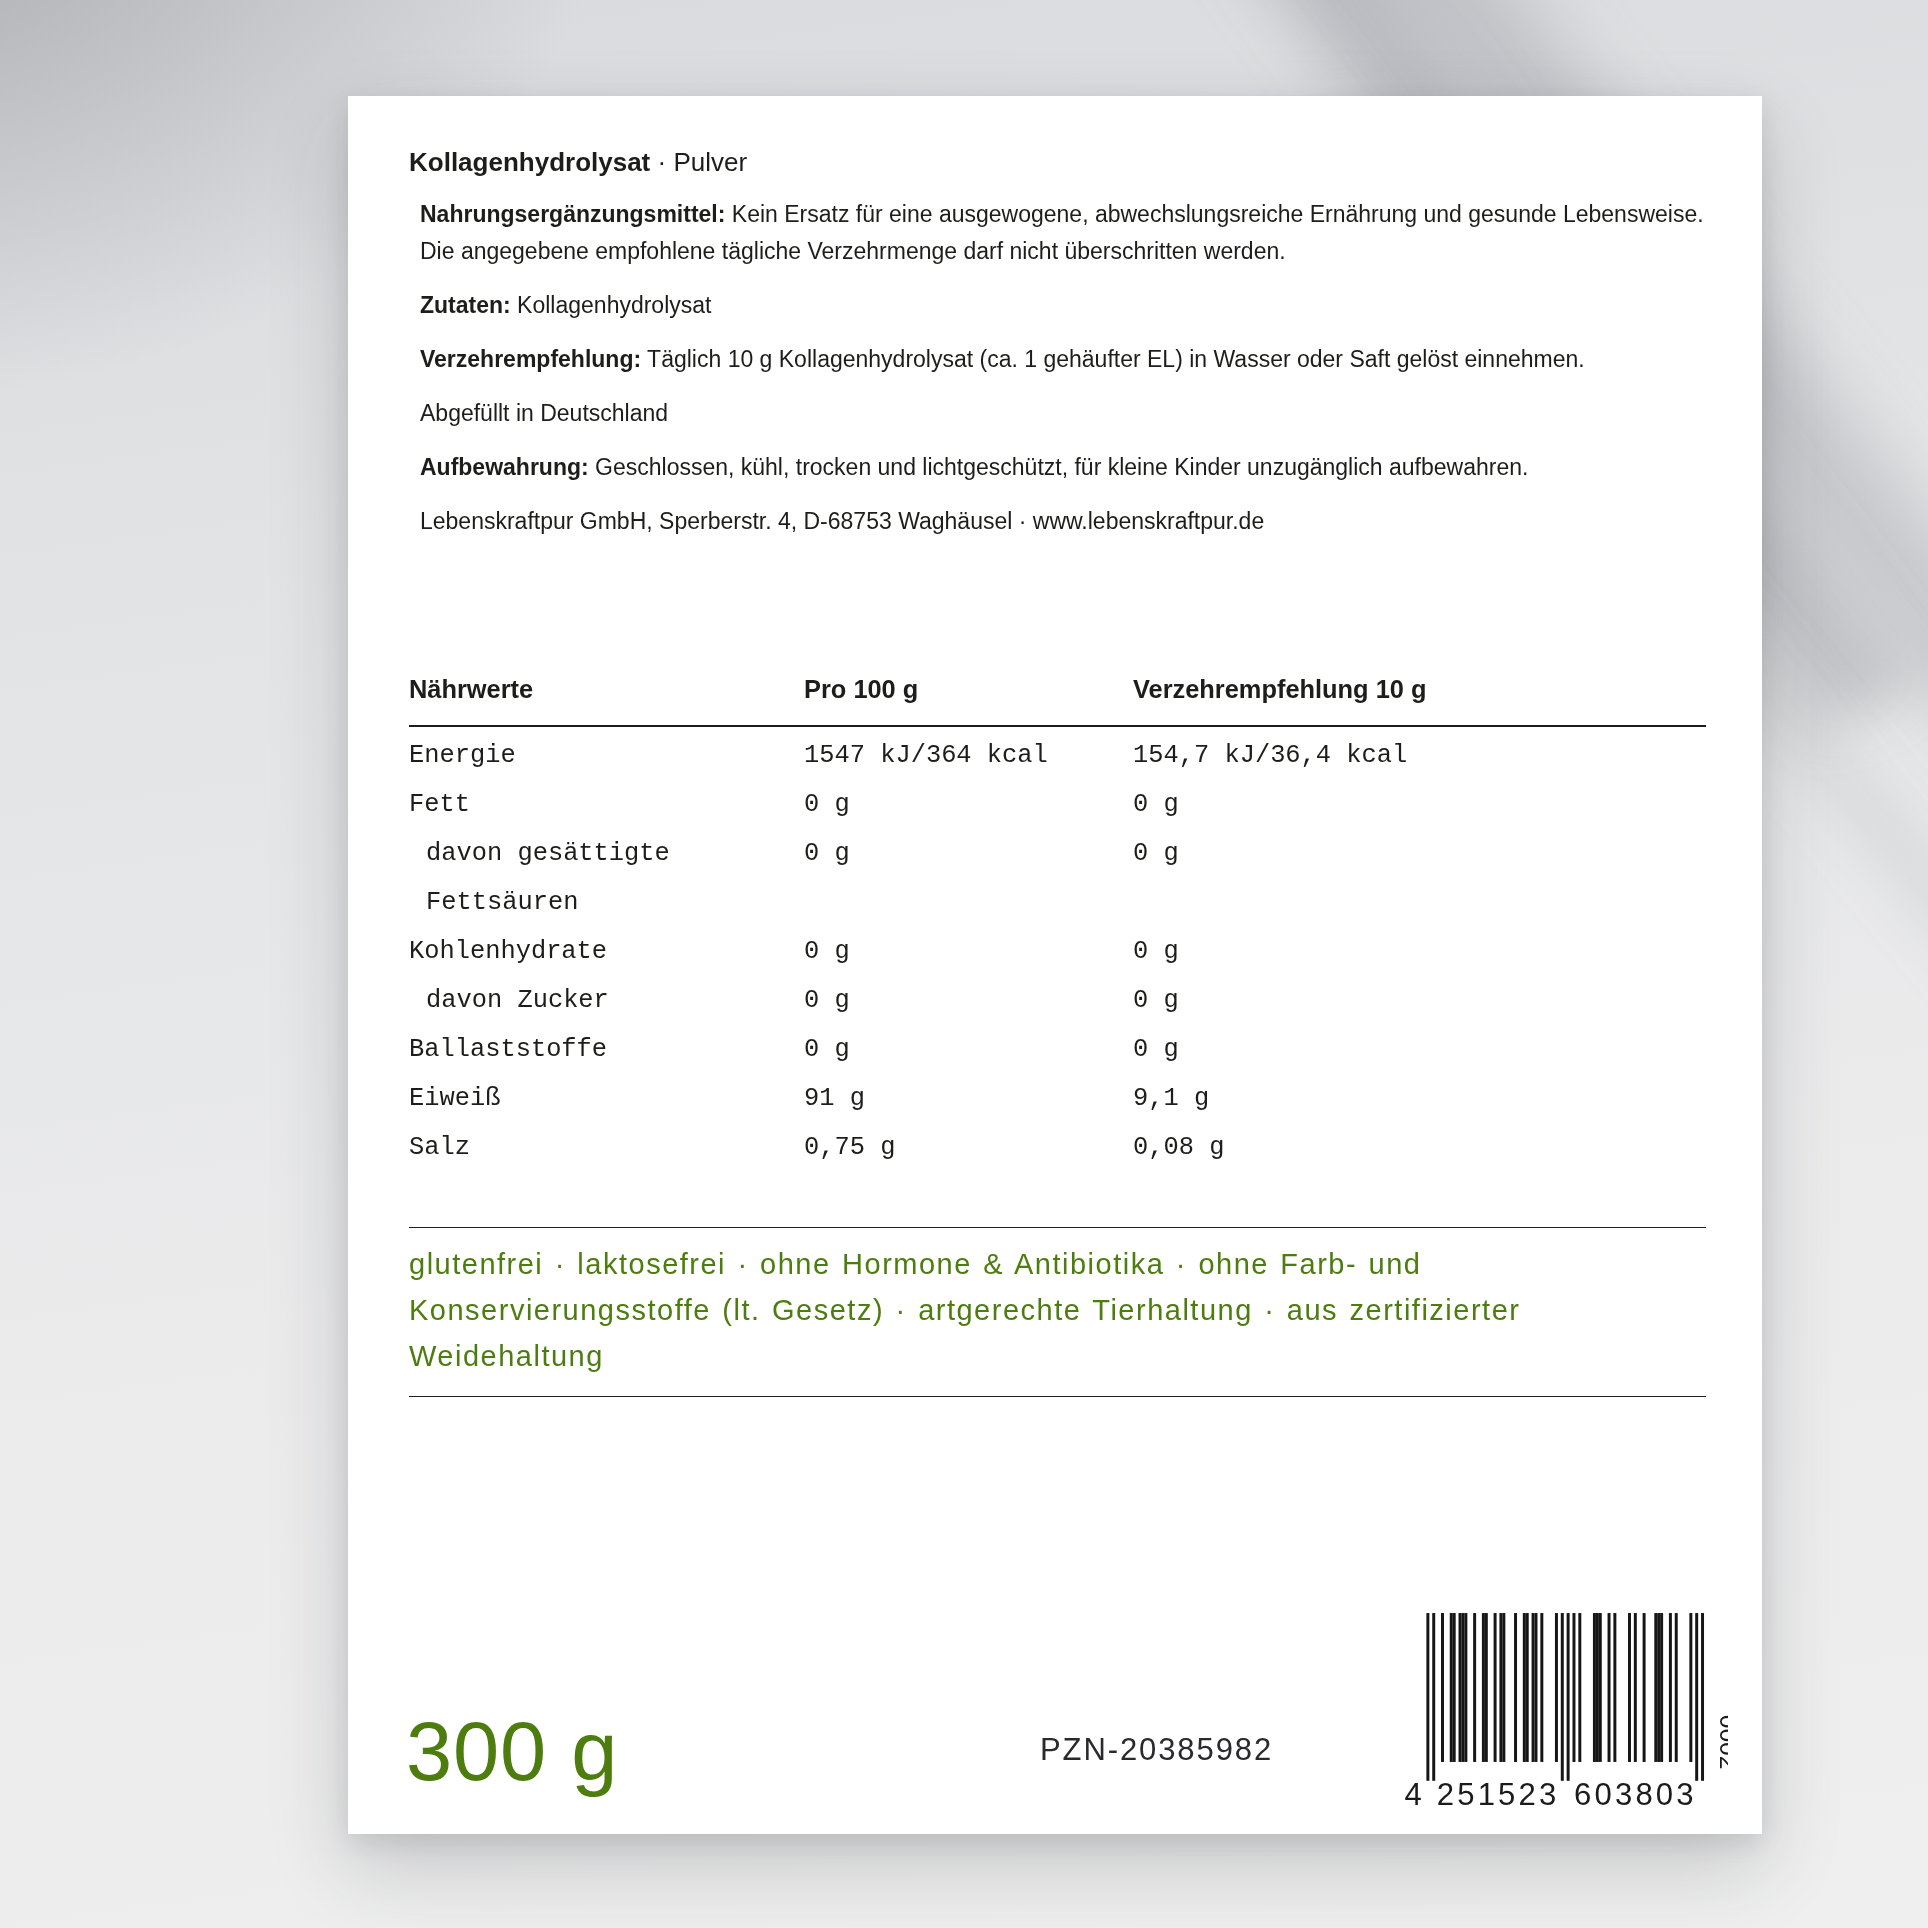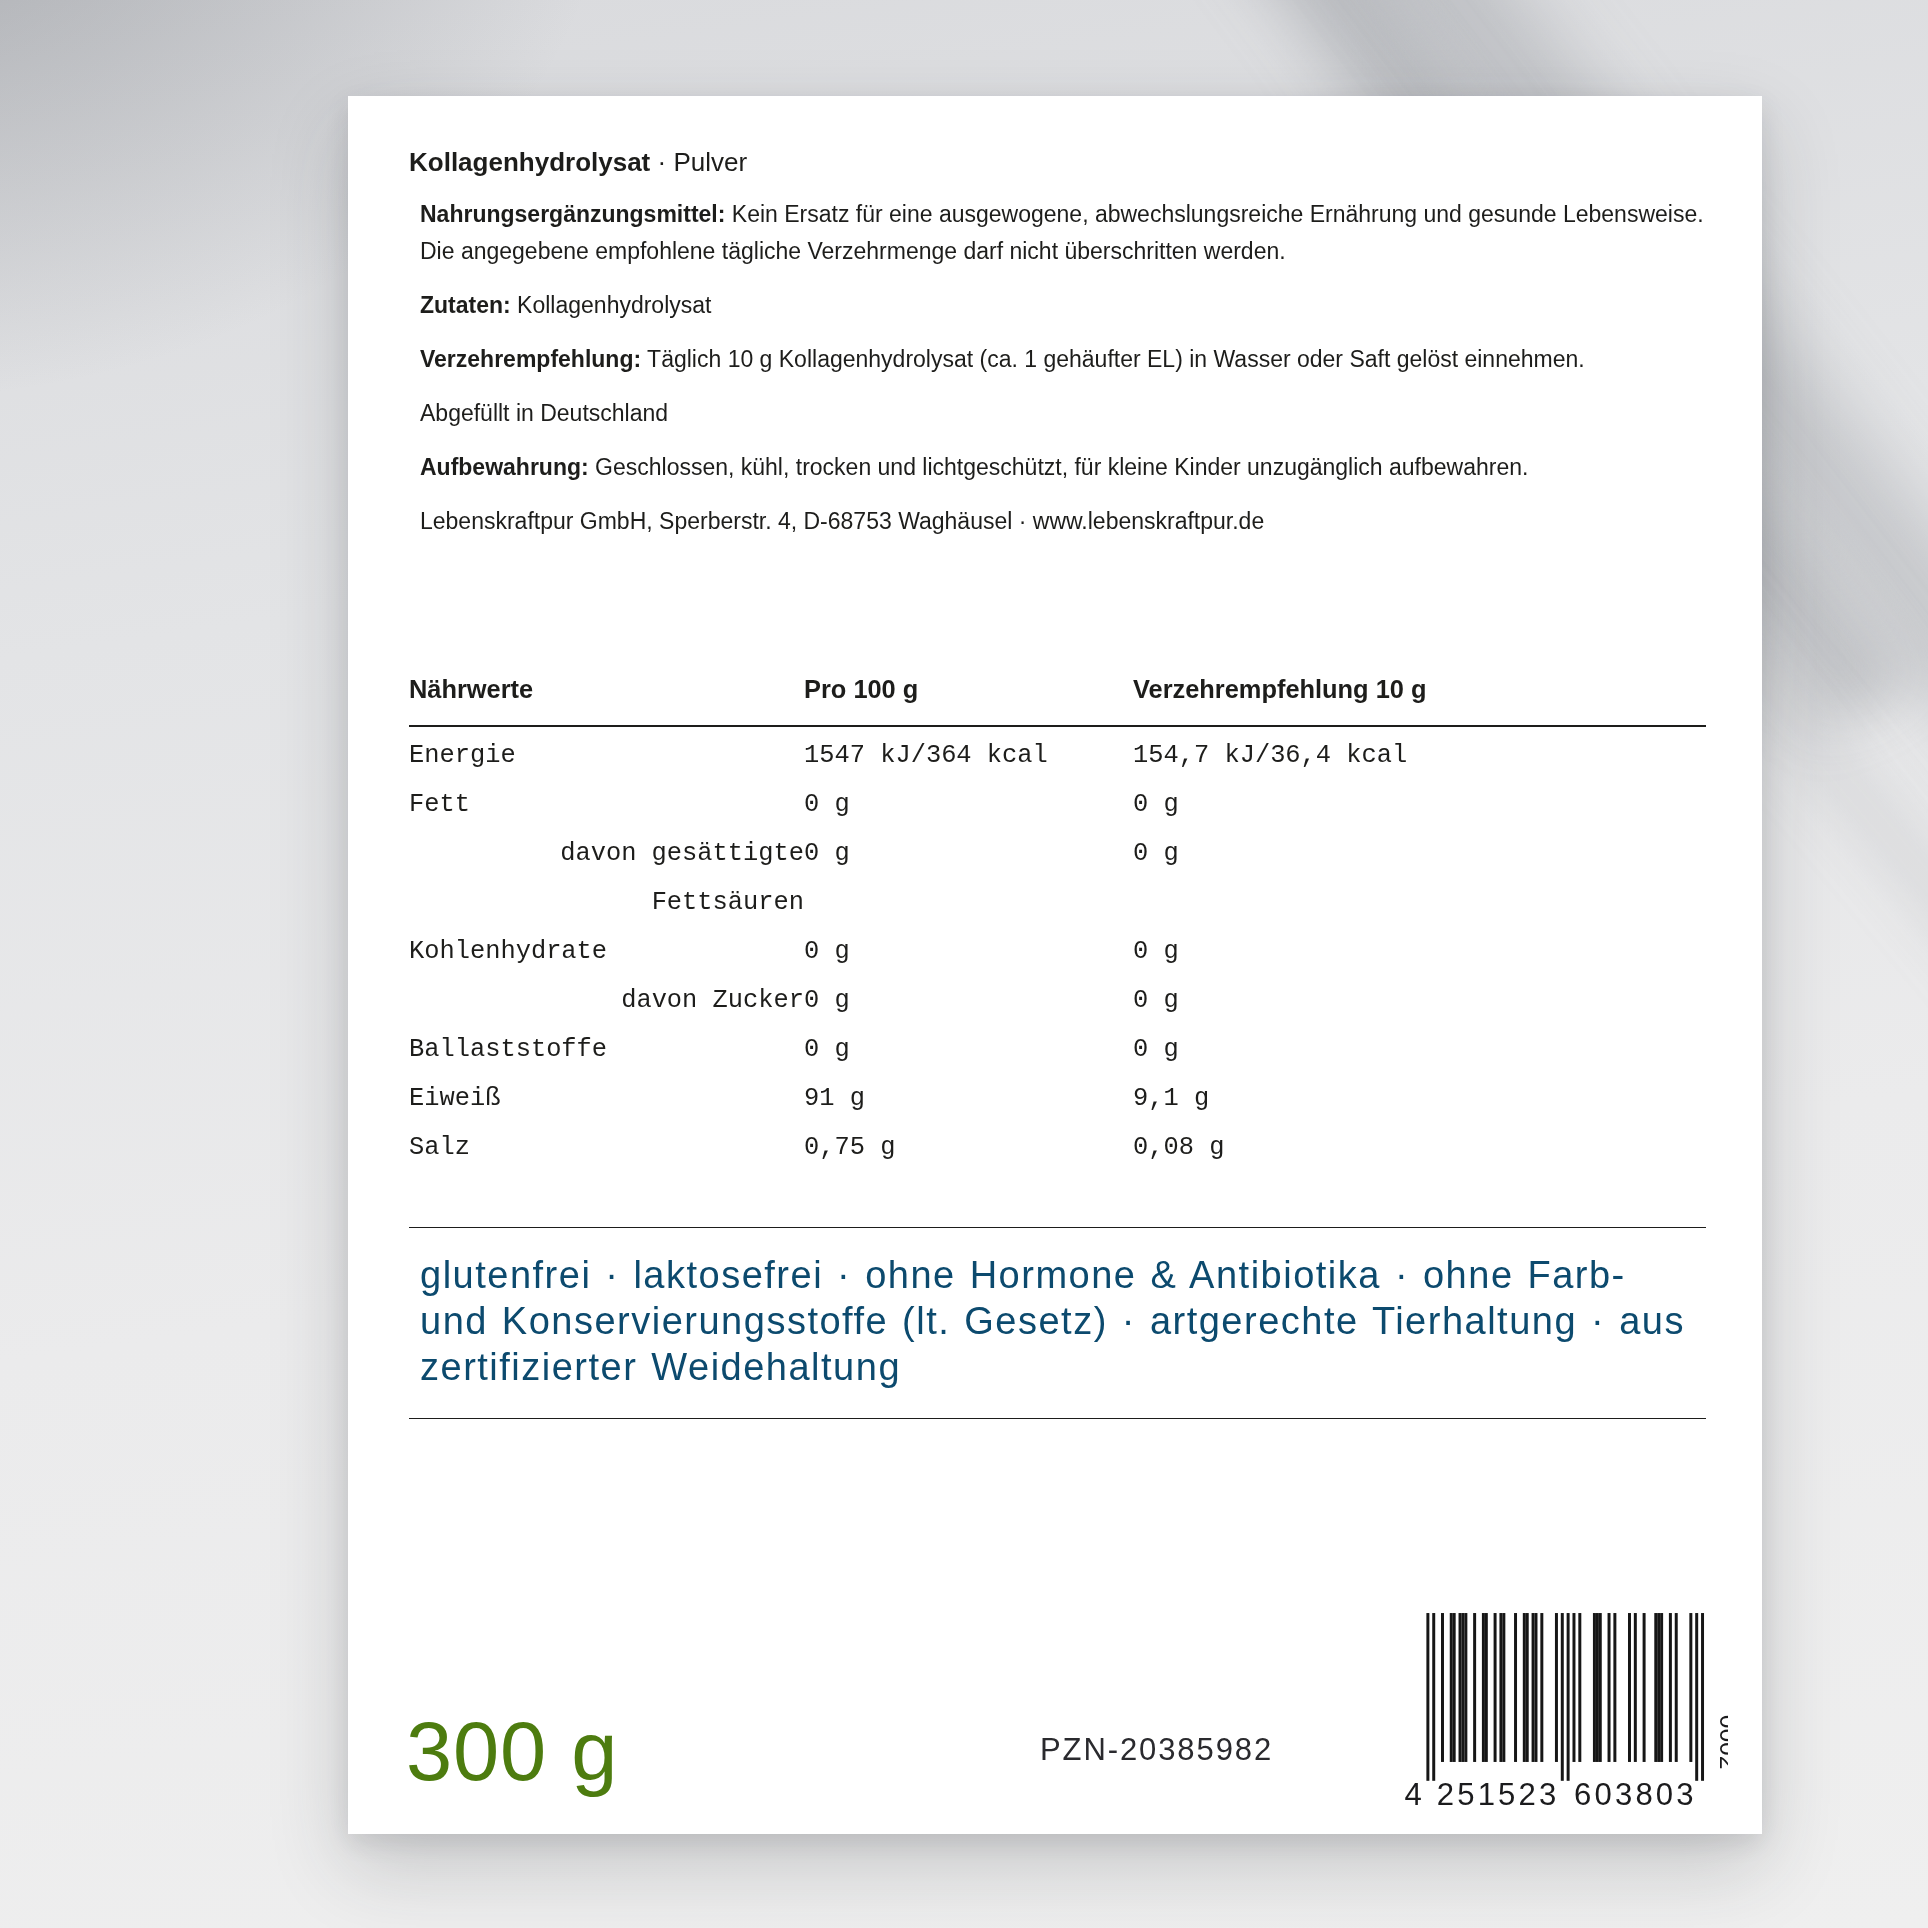--- a/index.html
+++ b/index.html
@@ -33,27 +33,27 @@
 
   .para{margin:17px 0 0 11px;font-size:23px;line-height:37px;}
   .para .plabel{font-weight:bold;}
 
   .ntable{margin-top:130px;}
   .thead{display:grid;grid-template-columns:395px 329px 392px;
     font-weight:bold;font-size:25.4px;line-height:38px;padding-bottom:17px;
     border-bottom:2.8px solid #1d1d1b;}
   .nrow{display:grid;grid-template-columns:395px 329px 392px;font-size:25.4px;line-height:49px;}
   .tbody{padding-top:3.8px;font-family:Liberation Mono, monospace;}
-  .nrow.indent .nname{padding-left:17px;text-align:right;}
+  .nrow.indent .nname{padding-left:17px;}
   .num{text-align:left;}
 
   .claims{margin-top:55px;border-top:1.9px solid #1d1d1b;border-bottom:1.9px solid #1d1d1b;
     padding:13px 0 17px;}
-  .claims p{margin:11px;font-size:38px;line-height:46px;letter-spacing:1.5px;
-    word-spacing:1.9px;color:#0c4a6e;}
+  .claims p{margin:0;font-size:29px;line-height:46px;letter-spacing:1.5px;
+    word-spacing:1.9px;color:#4d7c0f;}
 
   .weight{position:absolute;left:58px;bottom:41px;font-size:83px;line-height:1;
     letter-spacing:0.9px;color:#4d7c0f;}
   .pzn{position:absolute;left:692px;bottom:66px;font-size:31px;letter-spacing:1.9px;color:#2a2a2e;}
   .barcode{position:absolute;right:34px;bottom:22.6px;width:328px;height:198px;}
   .barcode svg{display:block;}
 </style>
 </head>
 <body>
 

